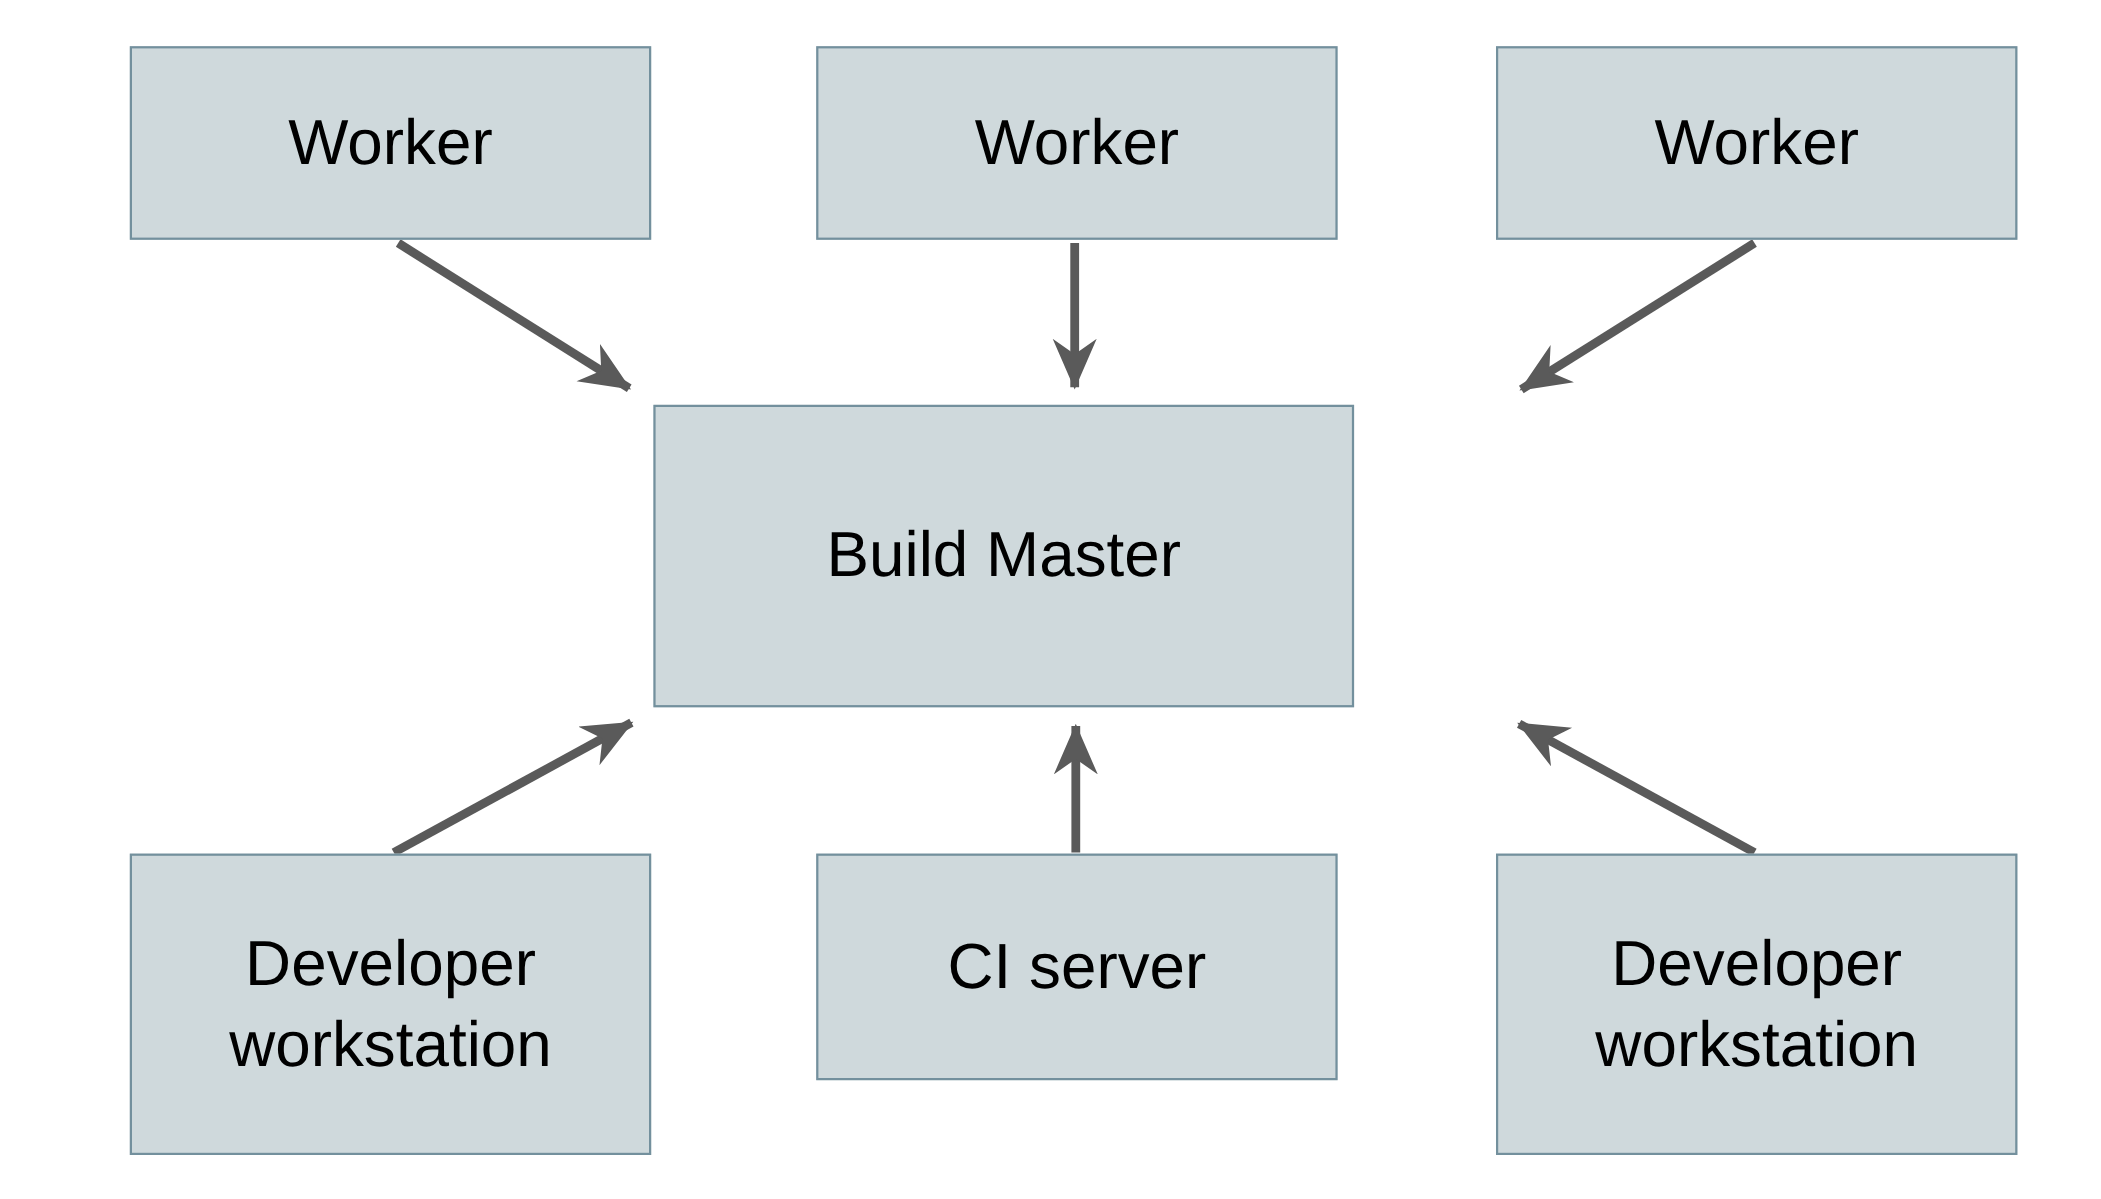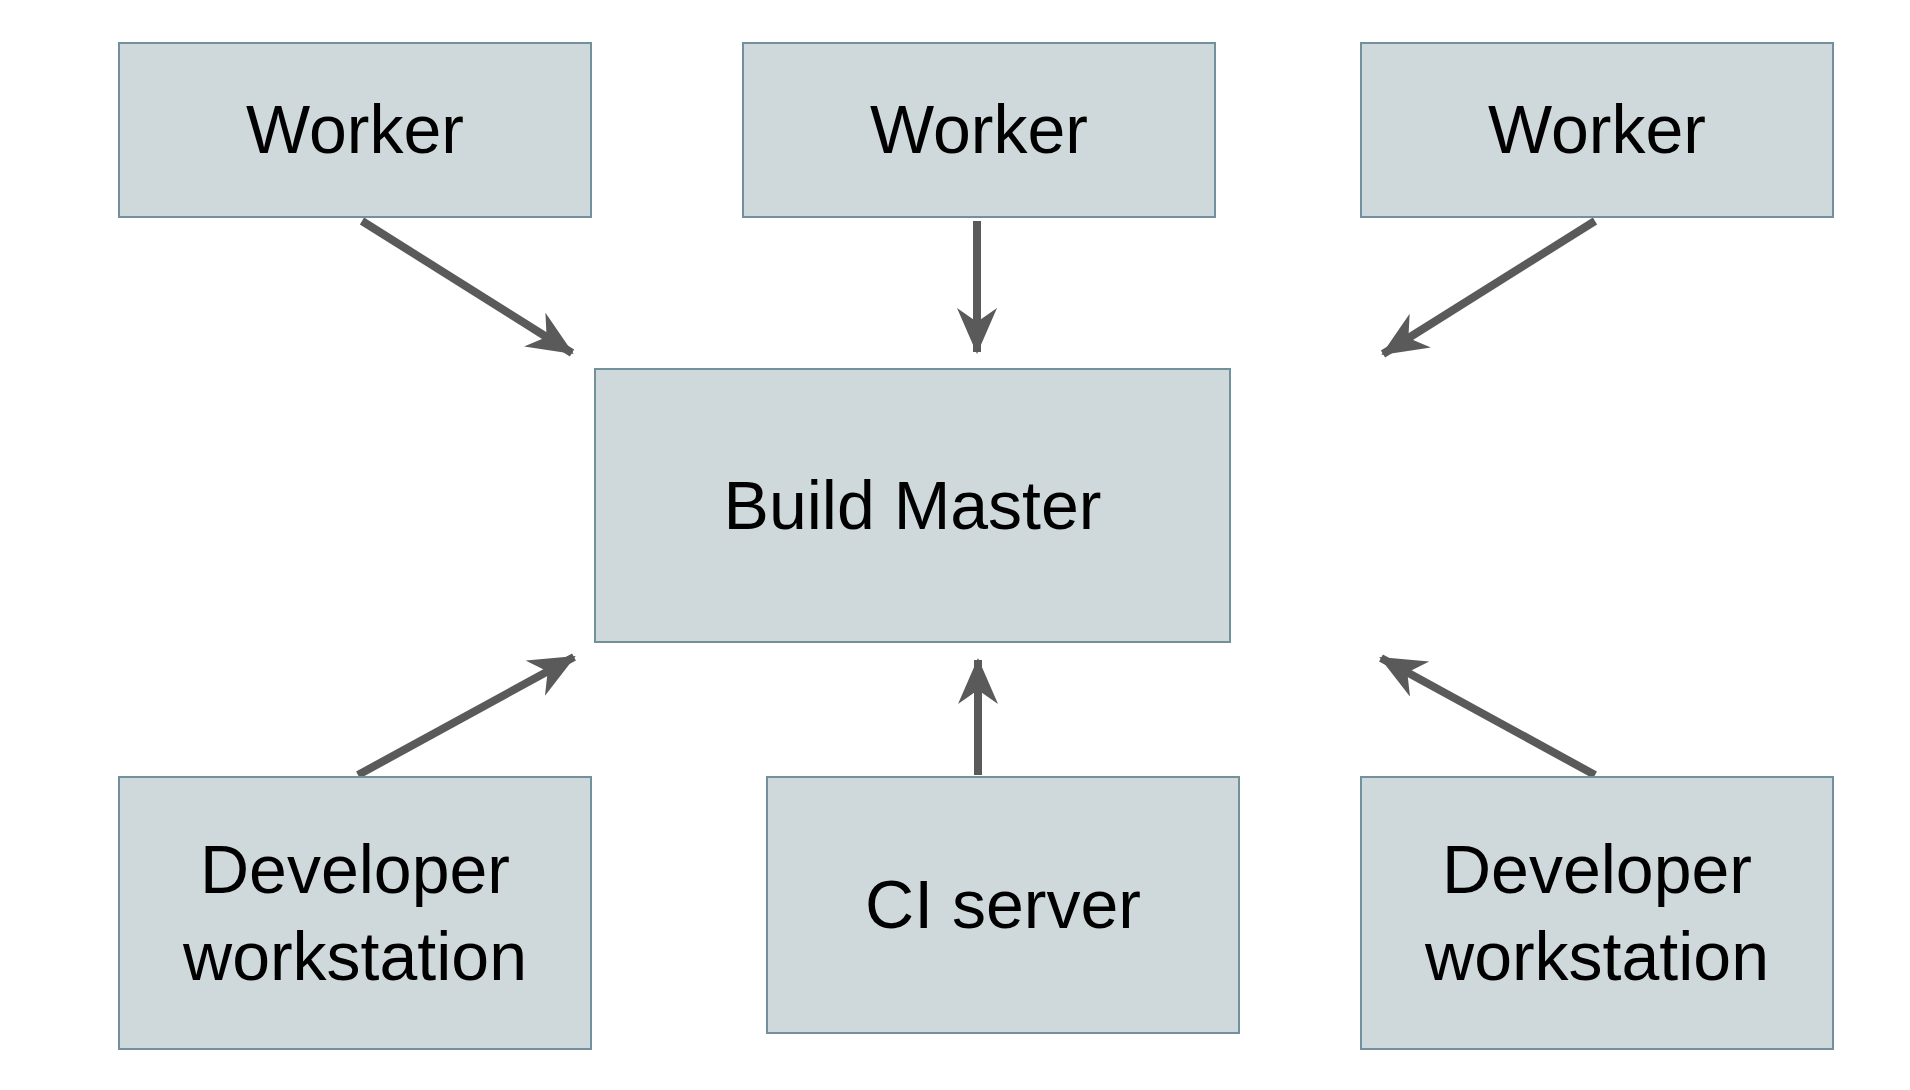--- a/index.html
+++ b/index.html
@@ -26,30 +26,30 @@
   .node {
     position: absolute;
     box-sizing: border-box;
     background: #cfd9dc;
     border: 2px solid #73909d;
     display: flex;
     align-items: center;
     justify-content: center;
     text-align: center;
     color: #000000;
-    font-size: 68px;
+    font-size: 58px;
     line-height: 1.28;
     padding: 0 10px;
   }
   .node-worker-1        { left: 118px;  top: 42px;  width: 474px; height: 176px; }
   .node-worker-2        { left: 742px;  top: 42px;  width: 474px; height: 176px; }
   .node-worker-3        { left: 1360px; top: 42px;  width: 474px; height: 176px; }
   .node-build-master    { left: 594px;  top: 368px; width: 637px; height: 275px; }
   .node-dev-left        { left: 118px;  top: 776px; width: 474px; height: 274px; }
-  .node-ci-server       { left: 742px;  top: 776px; width: 474px; height: 258px; margin-left: 24px; }
+  .node-ci-server       { left: 742px;  top: 776px; width: 474px; height: 206px; }
   .node-dev-right       { left: 1360px; top: 776px; width: 474px; height: 274px; }
 </style>
 </head>
 <body>
 
 <div class="stage">
 
   <svg class="arrow-layer" viewBox="0 0 1910 1090" xmlns="http://www.w3.org/2000/svg">
     <defs>
       <marker id="head" markerUnits="userSpaceOnUse" markerWidth="60" markerHeight="48" refX="44" refY="20" orient="auto">

